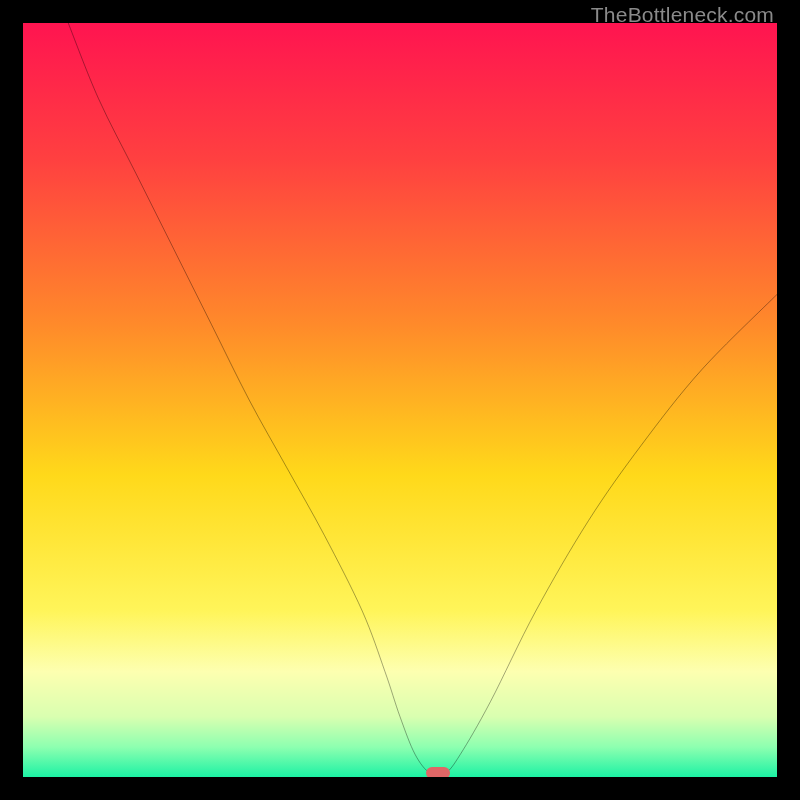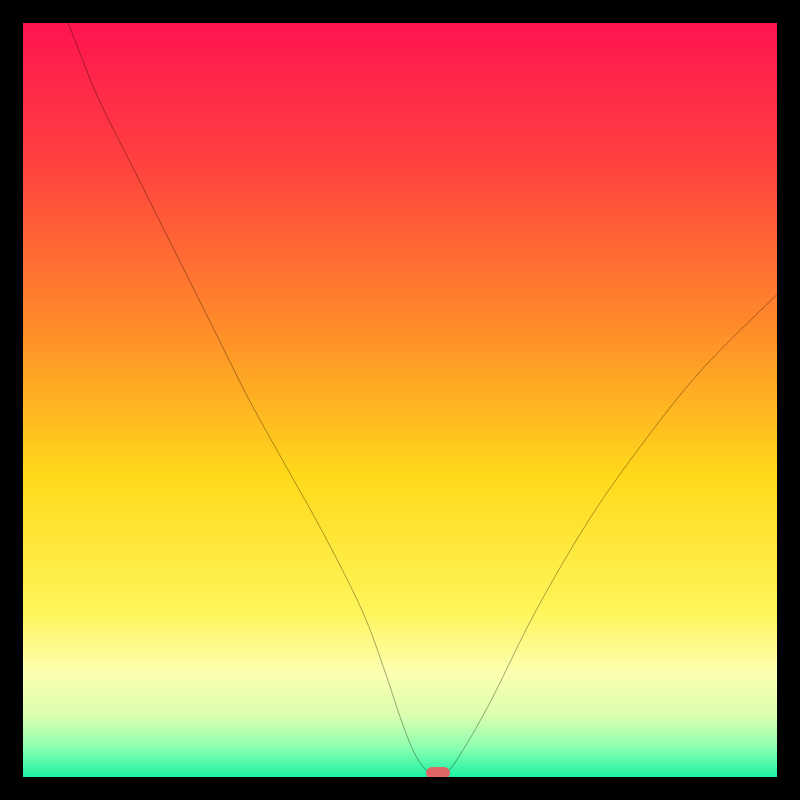--- a/index.html
+++ b/index.html
@@ -52,20 +52,21 @@
     font-size: 21px;
     font-weight: 500;
     letter-spacing: 0.2px;
   }
 </style>
 </head>
 <body>
 
 <div class="stage">
 
+  <div class="watermark">TheBottleneck.com</div>
 
   <div class="plot-area">
 
     <svg class="gradient-bg" viewBox="0 0 100 100" preserveAspectRatio="none">
       <defs>
         <linearGradient id="bg-grad" x1="0" y1="0" x2="0" y2="1">
             <stop offset="0%" stop-color="#ff1450"></stop>
             <stop offset="18%" stop-color="#ff4040"></stop>
             <stop offset="40%" stop-color="#ff8a2a"></stop>
             <stop offset="60%" stop-color="#ffd91a"></stop>

